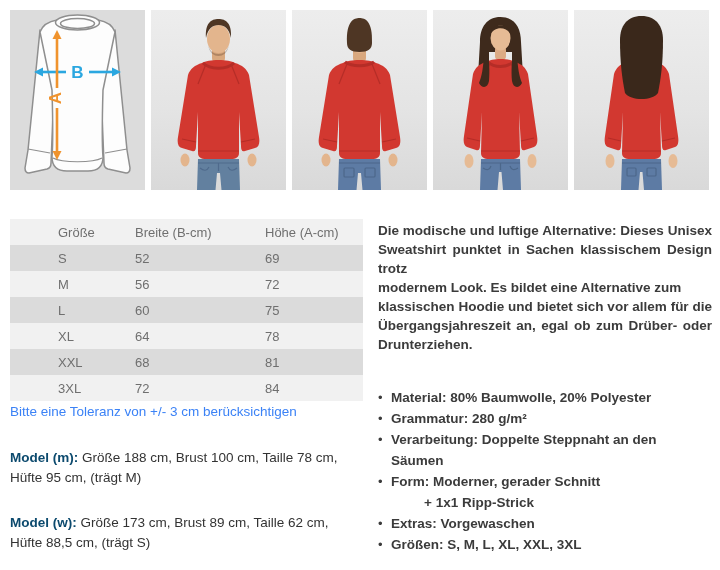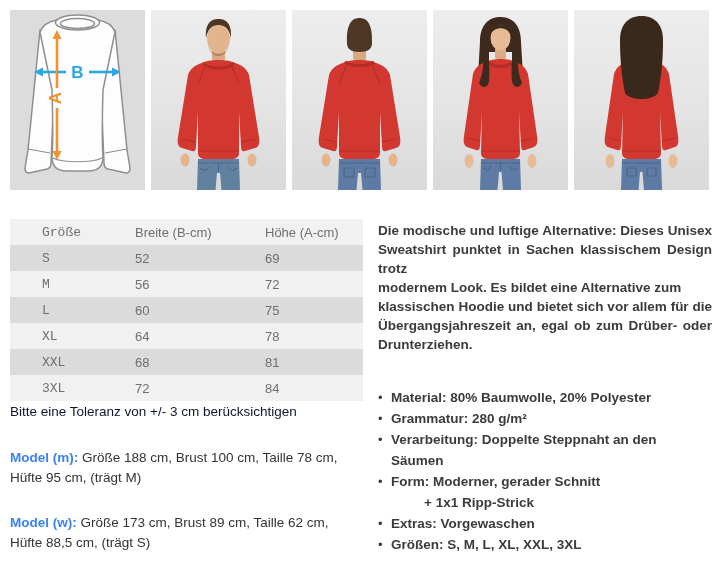--- a/index.html
+++ b/index.html
@@ -10,31 +10,31 @@
   .strip{position:absolute;left:10px;top:10px;width:700px;height:180px;display:flex;gap:6px;}
   .cell{width:135px;height:180px;flex:0 0 auto;overflow:hidden;}
   .cell-diagram{background:#dcdcdc;}
   .cell-photo{background:linear-gradient(180deg,#ededed 0%,#e4e4e4 55%,#d9d9d9 100%);}
   .cell svg{display:block;width:135px;height:180px;}
 
   
   .size-table{position:absolute;left:10px;top:219px;width:353px;border-collapse:collapse;
               table-layout:fixed;font-size:13px;color:#6f6f6f;}
   .size-table th,.size-table td{height:26px;font-weight:400;text-align:left;padding:0;}
-  .size-table .c1{padding-left:32px;font-family:Liberation Mono, monospace;}
+  .size-table .c1{padding-left:48px;}
   .row-head{background:#f1f1f1;}
   .row-light{background:#f1f1f1;}
   .row-dark{background:#dbdbdb;}
 
   
-  .tolerance{position:absolute;left:10px;top:404px;width:356px;font-size:13.5px;color:#0f172a;}
+  .tolerance{position:absolute;left:10px;top:404px;width:356px;font-size:13.5px;color:#3b82f6;}
   .model-block{position:absolute;left:10px;width:358px;font-size:13.5px;line-height:20px;color:#333;}
   .model-m{top:448px;}
   .model-w{top:513px;}
-  .model-block b{font-weight:700;color:#3b82f6;}
+  .model-block b{font-weight:700;color:#0c4a6e;}
 
   
   .right-col{position:absolute;left:378px;top:221px;width:334px;color:#3b3b3b;}
   .desc{font-size:13.5px;line-height:19px;font-weight:bold;}
   .dline{width:334px;}
   .dline.j{text-align:justify;text-align-last:justify;}
   .features{margin-top:33px;font-size:13.5px;}
   .feat{display:flex;line-height:21px;}
   .fmark{width:13px;flex:0 0 13px;font-size:13px;color:#3b3b3b;}
   .feat.findent .ftext{padding-left:33px;}

